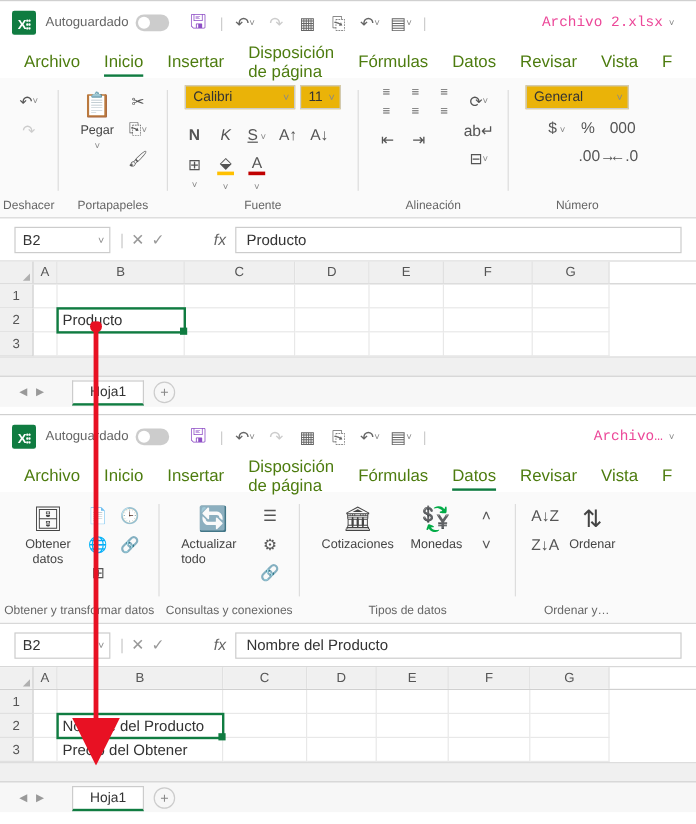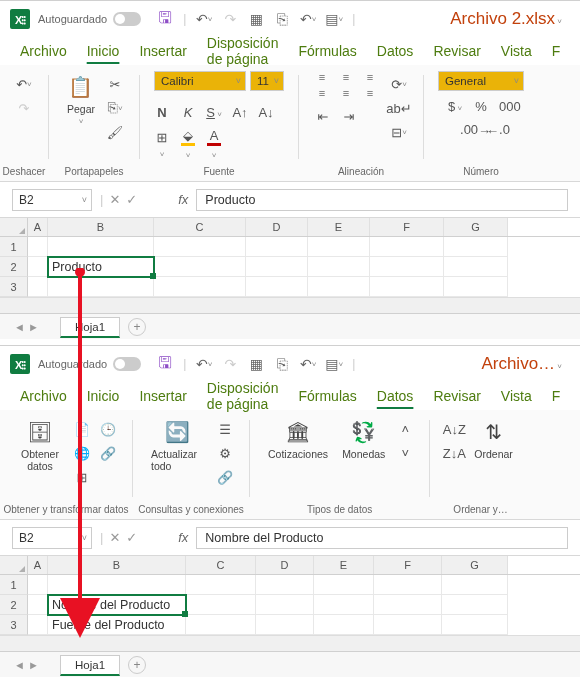--- a/index.html
+++ b/index.html
@@ -7,21 +7,21 @@
 .window { border-top: 1px solid #d0d0d0; }
 .titlebar { display: flex; align-items: center; padding: 6px 10px; gap: 8px; height: 36px; }
 .excel-logo { width: 20px; height: 20px; background: #107c41; position: relative; display: flex; align-items: center; justify-content: center; color: #fff; font-weight: bold; font-size: 11px; border-radius: 2px; }
 .excel-logo::after { content: "X⁝⁝"; letter-spacing: -1px; }
 .autosave { display: flex; align-items: center; gap: 6px; color: #666; font-size: 11px; }
 .toggle { width: 28px; height: 14px; background: #ccc; border-radius: 8px; position: relative; }
 .toggle::after { content: ""; position: absolute; width: 10px; height: 10px; background: #fff; border-radius: 50%; top: 2px; left: 2px; }
 .qat { display: flex; gap: 10px; align-items: center; margin-left: 8px; }
 .qat-icon { width: 16px; height: 16px; display: flex; align-items: center; justify-content: center; color: #666; font-size: 14px; }
 .save-icon { color: #8e4ec6; font-size: 16px; }
-.filename { color: #c2410c; font-size: 17px; margin-left: auto; margin-right: 8px; }
+.filename { color: #ec4899; font-size: 12px; margin-left: auto; margin-right: 8px; font-family: Liberation Mono, monospace; }
 .sep { color: #ccc; }
 .menubar { display: flex; padding: 0 10px; gap: 0; border-bottom: 1px solid transparent; height: 28px; align-items: center; }
 .menu-item { padding: 4px 10px; font-size: 14px; color: #4d7c0f; cursor: pointer; }
 .menu-item.active { text-decoration: underline; text-underline-offset: 6px; text-decoration-thickness: 2px; text-decoration-color: #107c41; }
 .ribbon { display: flex; padding: 6px 14px 2px; gap: 14px; background: #fafafa; border-bottom: 1px solid #d8d8d8; min-height: 110px; }
 .ribbon-group { display: flex; flex-direction: column; align-items: center; position: relative; padding-bottom: 18px; }
 .ribbon-group-label { position: absolute; bottom: 2px; font-size: 10px; color: #666; white-space: nowrap; }
 .ribbon-group-content { display: flex; align-items: flex-start; gap: 6px; flex: 1; }
 .ribbon-divider { width: 1px; background: #ddd; margin: 4px 0 20px; }
 .big-btn { display: flex; flex-direction: column; align-items: center; gap: 2px; padding: 2px 4px; font-size: 10.5px; color: #444; }
@@ -172,21 +172,21 @@
           <span class="small-btn dd">⟳</span>
           <span class="small-btn">ab↵</span>
           <span class="small-btn dd">⊟</span>
         </div>
       </div>
       <span class="ribbon-group-label">Alineación</span>
     </div>
     <div class="ribbon-divider"></div>
 
     <div class="ribbon-group">
-      <div class="ribbon-group-content" style="flex-direction:column;gap:8px;align-items:center">
+      <div class="ribbon-group-content" style="flex-direction:column;gap:8px;align-items:flex-end">
         <span class="select-box" style="width:86px">General</span>
         <div class="fmt-row">
           <span class="fmt-btn dd">$</span>
           <span class="fmt-btn">%</span>
           <span class="fmt-btn">000</span>
         </div>
         <div class="fmt-row">
           <span class="fmt-btn">.00→</span>
           <span class="fmt-btn">←.0</span>
         </div>
@@ -406,21 +406,21 @@
           <div class="cell selected" style="width: 138px;">Nombre del Producto</div>
           <div class="cell" style="width: 70px;"></div>
           <div class="cell" style="width: 58px;"></div>
           <div class="cell" style="width: 60px;"></div>
           <div class="cell" style="width: 68px;"></div>
           <div class="cell" style="width: 66px;"></div>
         </div>
         <div class="grid-row">
           <div class="row-header">3</div>
           <div class="cell" style="width: 20px;"></div>
-          <div class="cell" style="width: 138px;">Fuente del Producto</div>
+          <div class="cell" style="width: 138px;">Precio del Obtener</div>
           <div class="cell" style="width: 70px;"></div>
           <div class="cell" style="width: 58px;"></div>
           <div class="cell" style="width: 60px;"></div>
           <div class="cell" style="width: 68px;"></div>
           <div class="cell" style="width: 66px;"></div>
         </div>
       </div>
   </div>
 
   <div class="scroll-bar-h"></div>

